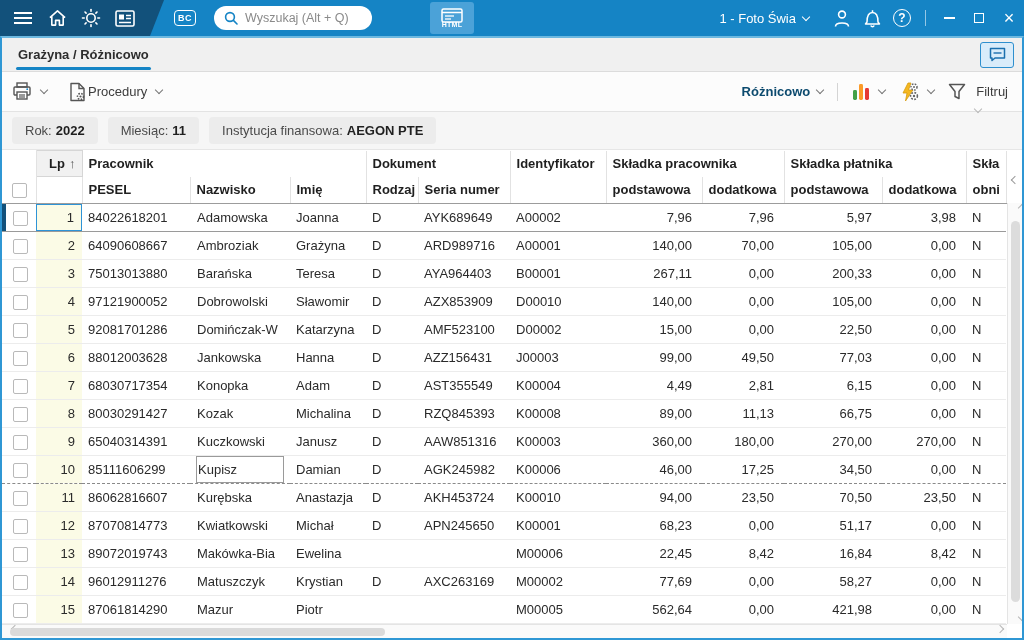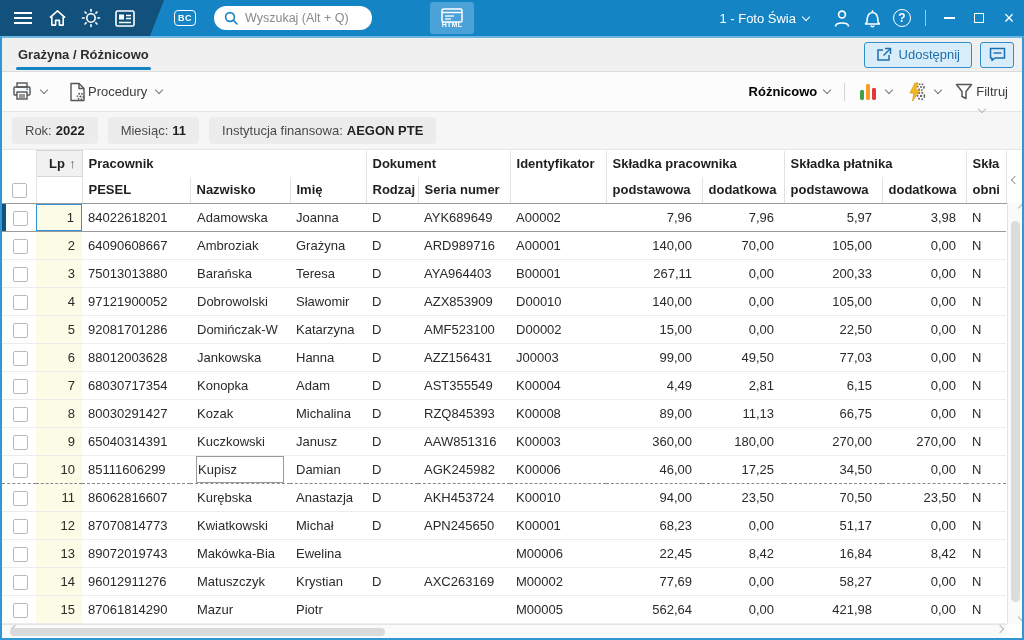--- a/index.html
+++ b/index.html
@@ -49,23 +49,23 @@
     border-radius:3px; height:26px; padding:0 11px; color:#1a6fae; font-size:13px; cursor:pointer; }
   .chat-btn { width:34px; height:26px; background:#d9ecfa; border:1px solid #2e8fce; border-radius:3px;
     display:flex; align-items:center; justify-content:center; cursor:pointer; }
 
   
   .toolbar { height:40px; background:#fcfcfc; border-bottom:1px solid #e3e3e3;
     display:flex; align-items:center; padding:0 14px 0 10px; color:#3c3c3c; }
   .tool { display:flex; align-items:center; gap:2px; cursor:pointer; margin-right:22px; }
   .tool .chev, .tright .chev { color:#777; }
   .tright { margin-left:auto; display:flex; align-items:center; gap:14px; }
-  .viewmode { font-weight:bold; color:#000000; display:flex; align-items:center; cursor:pointer; }
+  .viewmode { font-weight:bold; color:#0c4a6e; display:flex; align-items:center; cursor:pointer; }
   .vsep { width:1px; height:18px; background:#d4d4d4; }
-  .filter-tool { position:relative; display:flex; align-items:center; gap:3px; cursor:pointer; }
+  .filter-tool { position:relative; display:flex; align-items:center; gap:10px; cursor:pointer; }
   .filter-tool .under-chev { position:absolute; left:50%; bottom:-12px; color:#b9b9b9; margin:0;
     transform:translateX(-50%) rotate(45deg); }
 
   
   .chipsrow { height:38px; background:#f6f6f6; border-bottom:1px solid #e6e6e6;
     display:flex; align-items:center; gap:10px; padding:0 10px; }
   .chip { background:#ececec; border-radius:4px; padding:6px 13px; color:#4a4a4a; cursor:pointer; white-space:nowrap; }
   .chip b { color:#1f1f1f; margin-left:4px; }
 
   
@@ -195,28 +195,20 @@
   </div>
 </div>
 
 <div class="window">
 
   <div class="tabbar">
     <div class="tab active">
       <span>Grażyna / Różnicowo</span>
     </div>
     <div class="tab-actions">
-      <div class="share-btn">
-        <svg width="16" height="15" viewBox="0 0 16 15">
-            <path d="M7 3 H2 V13 H13 V8" fill="none" stroke="#1a6fae" stroke-width="1.5"></path>
-            <path d="M9 1.5 H14.5 V7" fill="none" stroke="#1a6fae" stroke-width="1.5"></path>
-            <line x1="14" y1="2" x2="7.5" y2="8.5" stroke="#1a6fae" stroke-width="1.5"></line>
-          </svg>
-        <span>Udostępnij</span>
-      </div>
       <div class="chat-btn">
         <svg width="17" height="15" viewBox="0 0 17 15">
             <path d="M1.5 1.5 H15.5 V11 H6 L3 13.5 V11 H1.5 Z" fill="none" stroke="#1a6fae" stroke-width="1.5" stroke-linejoin="round"></path>
             <line x1="4.5" y1="6" x2="12.5" y2="6" stroke="#1a6fae" stroke-width="1.4"></line>
           </svg>
       </div>
     </div>
   </div>
 
   <div class="toolbar">

